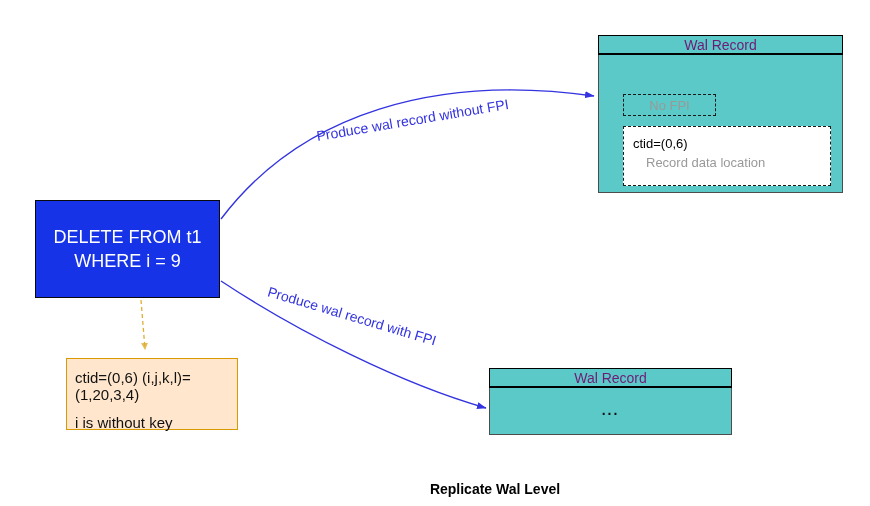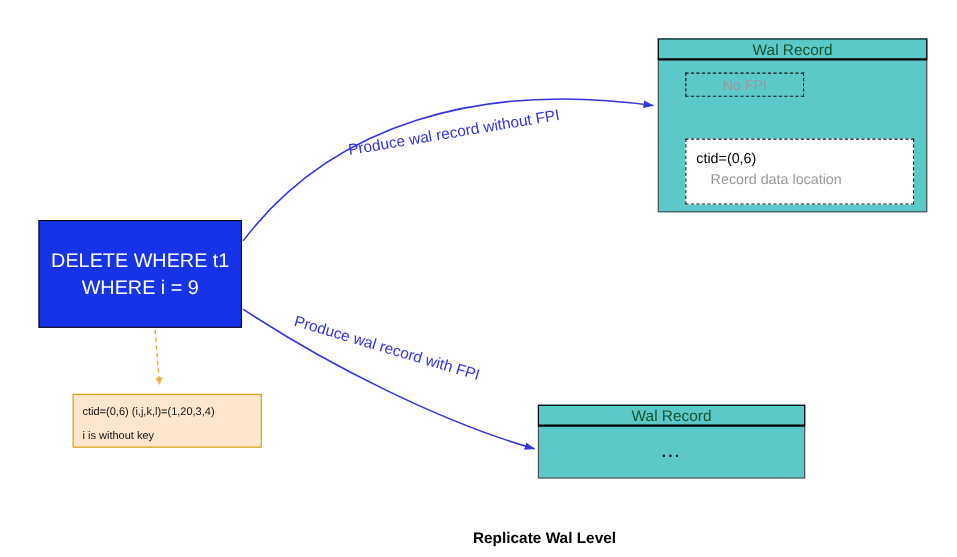--- a/index.html
+++ b/index.html
@@ -40,53 +40,53 @@
     border:1px solid var(--box-stroke);
   }
   .wal-box.top{left:598px;top:35px;width:245px;height:158px;}
   .wal-box.bottom{left:489px;top:368px;width:243px;height:67px;}
   .wal-header{
     height:20px;
     background:var(--teal-fill);
     border:1px solid #000000;
     border-bottom:2px solid #000000;
     margin:-1px -1px 0 -1px;
-    font-size:14px;color:#14532d;
+    font-size:14px;color:#701a75;
     display:flex;align-items:center;justify-content:center;
   }
   .wal-body{position:relative;width:100%;height:calc(100% - 20px);}
   .dots{
     position:absolute;left:0;right:0;top:14px;
     text-align:center;font-size:14px;font-weight:bold;color:#111;
     letter-spacing:2px;
   }
 
   .nofpi-box{
-    position:absolute;left:24px;top:11px;width:108px;height:22px;
+    position:absolute;left:24px;top:39px;width:93px;height:22px;
     border:1px dashed #1a1a1a;
     color:var(--muted-text);
     font-size:13px;
     display:flex;align-items:center;justify-content:center;
   }
   .data-box{
     position:absolute;left:24px;top:71px;width:208px;height:60px;
     background:#ffffff;
     border:1px dashed #1a1a1a;
     font-size:13px;
     padding:9px 6px 0 9px;
   }
   .data-box .ctid{color:#000000;}
   .data-box .loc{color:var(--muted-text);padding-left:13px;margin-top:4px;}
 
   
   .tan-box{
-    position:absolute;left:66px;top:358px;width:172px;height:49px;
+    position:absolute;left:66px;top:358px;width:172px;height:72px;
     background:var(--tan-fill);
     border:1px solid var(--tan-stroke);
-    font-size:10px;color:#111;
+    font-size:15px;color:#111;
     padding:10px 0 0 8px;
   }
   .tan-box .l2{margin-top:11px;}
 
   
   .edge-label{
     position:absolute;
     color:var(--edge-blue);
     font-size:14px;
     white-space:nowrap;
@@ -114,21 +114,21 @@
       <marker id="arrowOrange" markerWidth="9" markerHeight="8" refX="6" refY="3.5" orient="auto" markerUnits="userSpaceOnUse">
         <path d="M0,0 L7,3.5 L0,7 Z" style="fill:var(--tan-stroke);opacity:0.85;"></path>
       </marker>
     </defs>
     <path d="M 221 219 C 302 112, 438 74, 594 96" fill="none" style="stroke:var(--edge-blue);" stroke-width="1.4" marker-end="url(#arrowBlue)"></path>
     <path d="M 221 281 C 298 332, 402 384, 486 408" fill="none" style="stroke:var(--edge-blue);" stroke-width="1.4" marker-end="url(#arrowBlue)"></path>
     <path d="M 141 300 L 145 349" fill="none" style="stroke:var(--tan-stroke);opacity:0.8;" stroke-width="1.3" stroke-dasharray="4 3" marker-end="url(#arrowOrange)"></path>
   </svg>
 
   <div class="sql-box">
-    <div>DELETE WHERE t1</div>
+    <div>DELETE FROM t1</div>
     <div>WHERE i = 9</div>
   </div>
 
   <div class="wal-box top">
     <div class="wal-header">Wal Record</div>
     <div class="wal-body">
       <div class="nofpi-box">No FPI</div>
       <div class="data-box">
         <div class="ctid">ctid=(0,6)</div>
         <div class="loc">Record data location</div>

